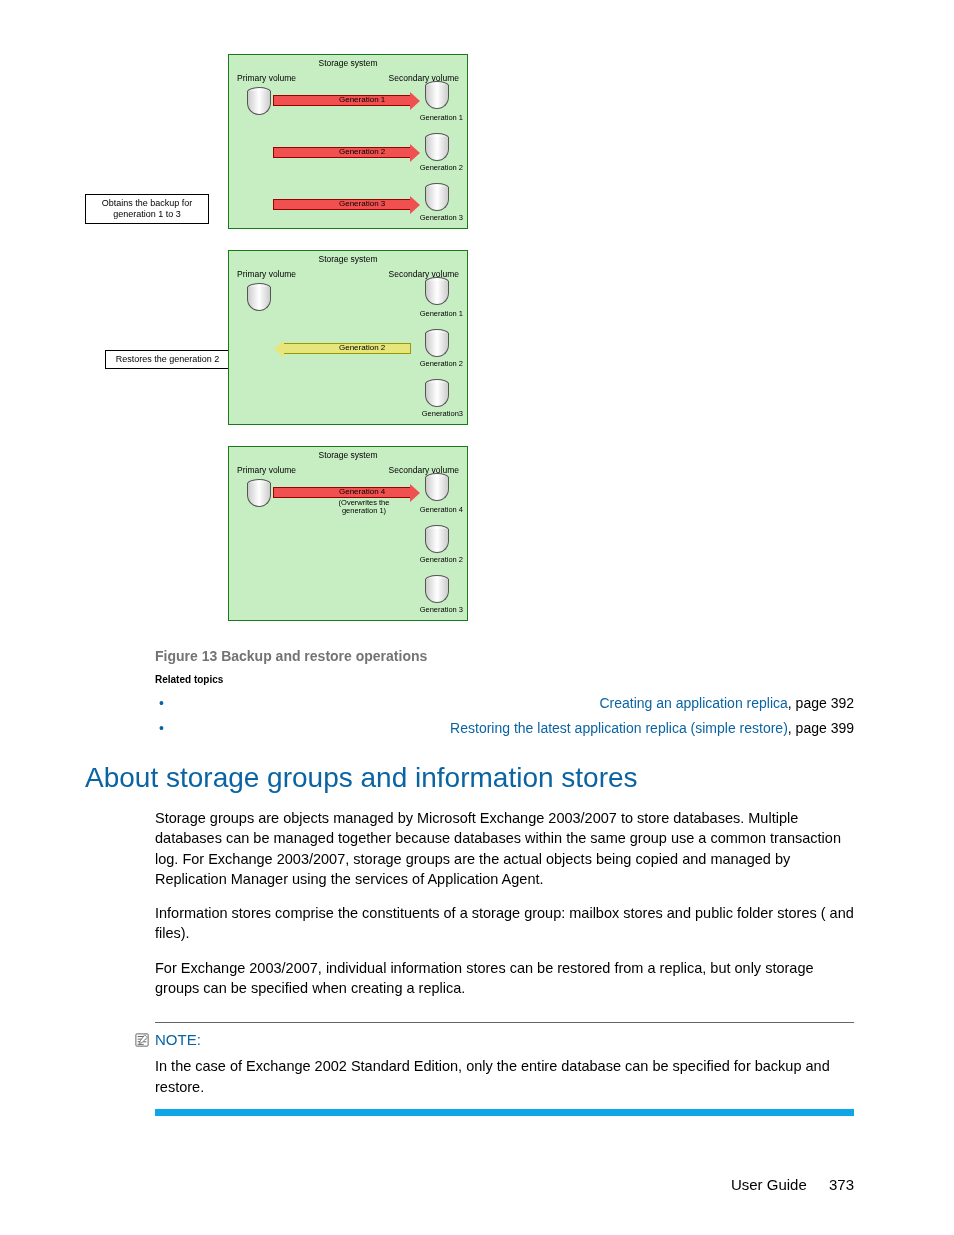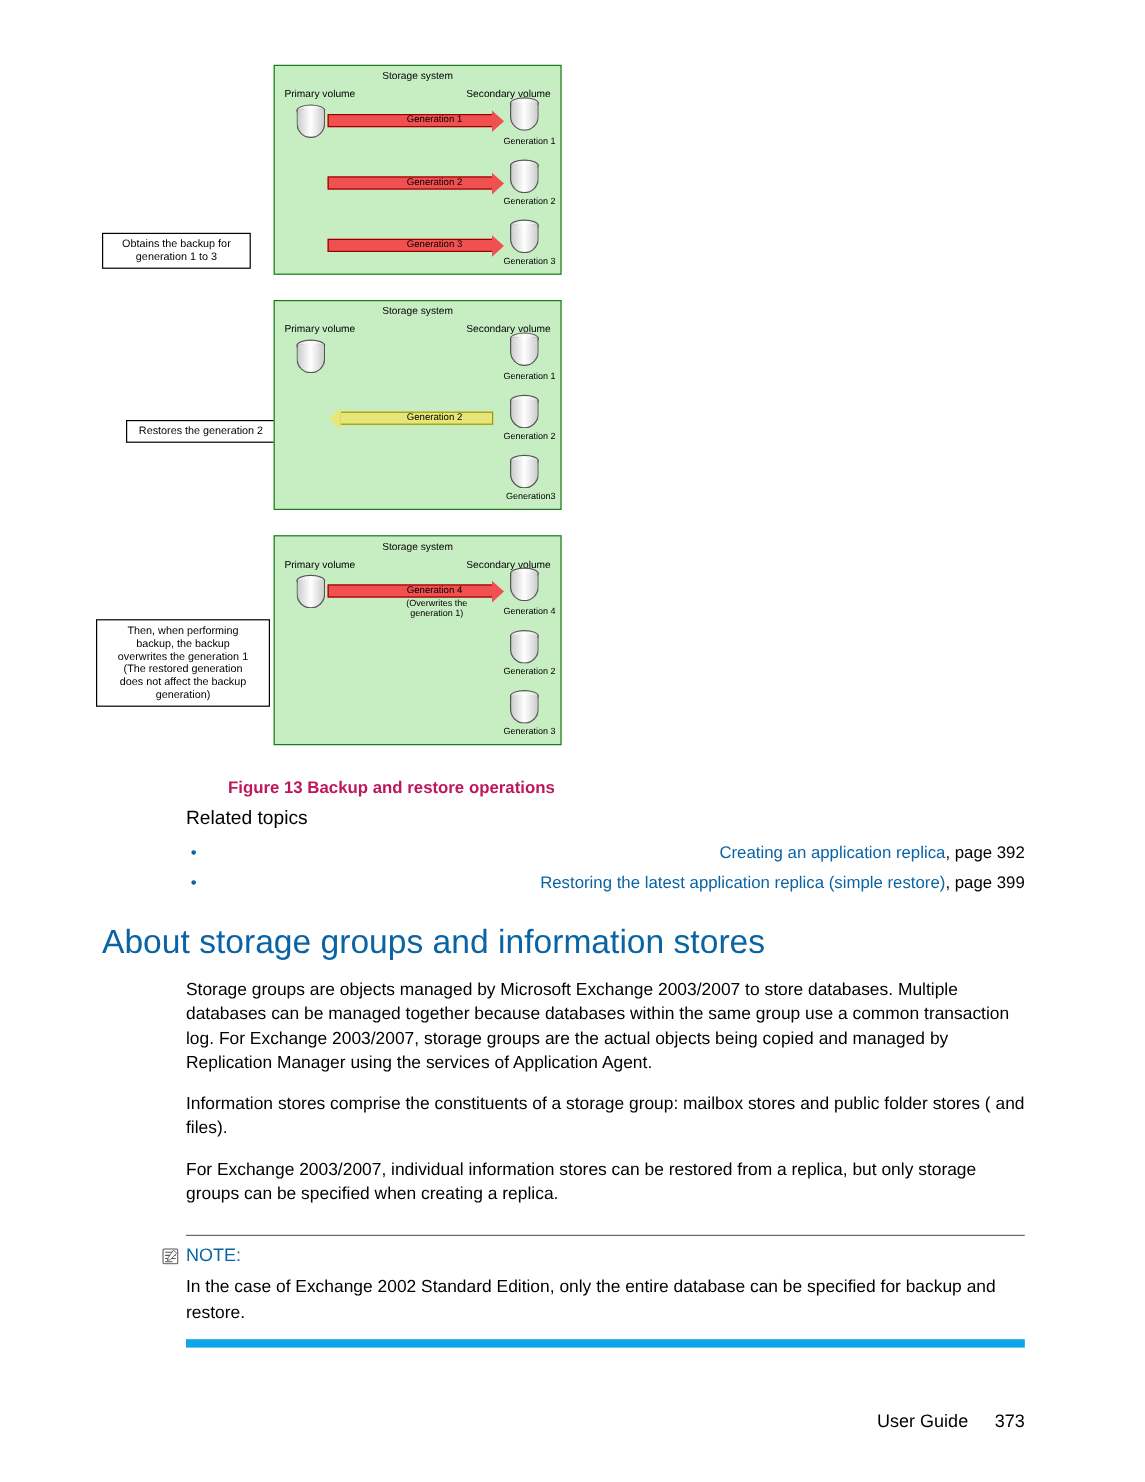--- a/index.html
+++ b/index.html
@@ -157,30 +157,29 @@
     line-height: 1.1;
     width: 70px;
     white-space: pre-line;
   }
 
   
   .body-col {
     margin-left: 70px;
   }
   .fig-caption {
-    color: #be185d;
+    color: #737373;
     font-size: 14px;
     font-weight: 600;
     margin-top: 22px;
     margin-bottom: 10px;
-    margin-left: 35px;
   }
   .related-h {
-    font-size: 16px;
-    font-weight: 400;
+    font-size: 10px;
+    font-weight: 700;
     margin-bottom: 6px;
   }
   ul.related {
     margin: 0 0 20px 0;
     padding-left: 20px;
   }
   ul.related li {
     font-size: 14px;
     line-height: 1.75;
     color: #000;
@@ -283,26 +282,20 @@
         <span class="cyl cyl-3"></span>
         <span class="gen-label gen-r1">Generation 1</span>
         <span class="gen-label gen-r2">Generation 2</span>
         <span class="gen-label gen-r3">Generation3</span>
         <span class="arrow-band yellow left ab2" style="left:54px;width:128px;"></span>
         <span class="gen-txt gt2">Generation 2</span>
       </div>
     </div>
 
     <div class="diagram d3">
-      <div class="caption-box">Then, when performing
-backup, the backup
-overwrites the generation 1
-(The restored generation
-does not affect the backup
-generation)</div>
       <div class="storage-box">
         <span class="sb-title">Storage system</span>
         <span class="sb-pv">Primary volume</span>
         <span class="sb-sv">Secondary volume</span>
         <span class="cyl cyl-p"></span>
         <span class="cyl cyl-1"></span>
         <span class="cyl cyl-2"></span>
         <span class="cyl cyl-3"></span>
         <span class="gen-label gen-r1">Generation 4</span>
         <span class="gen-label gen-r2">Generation 2</span>

